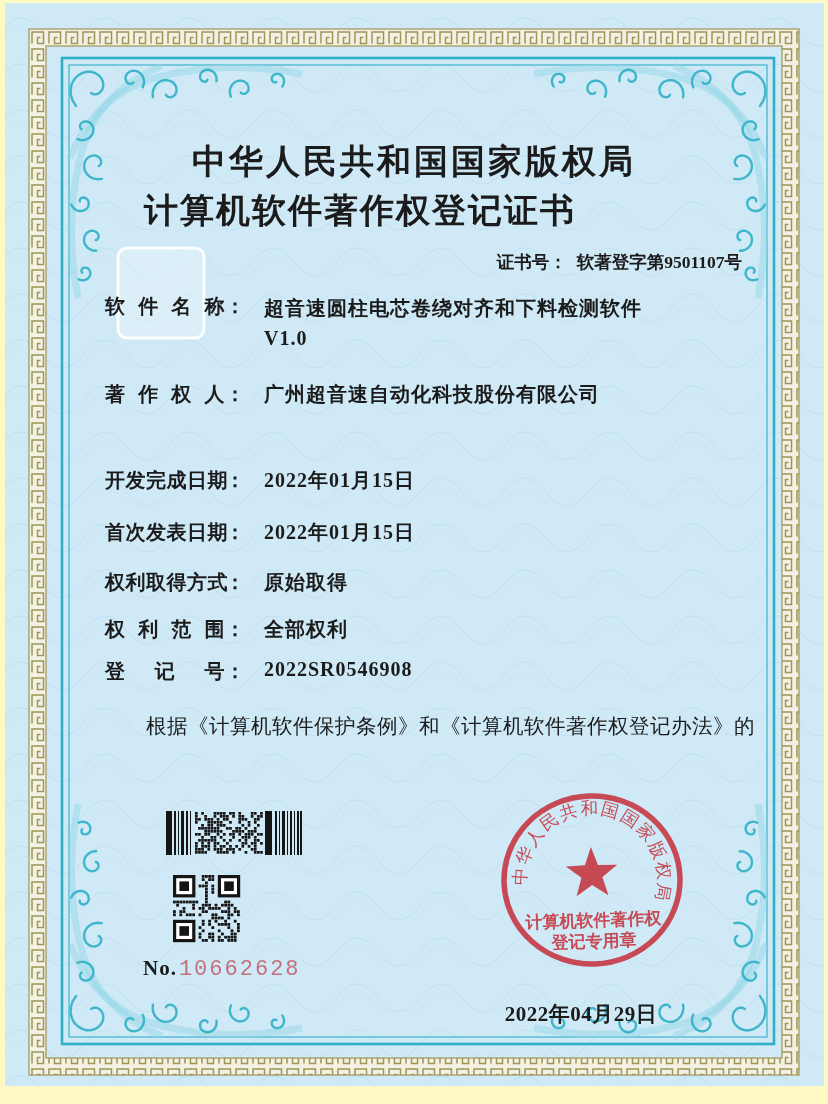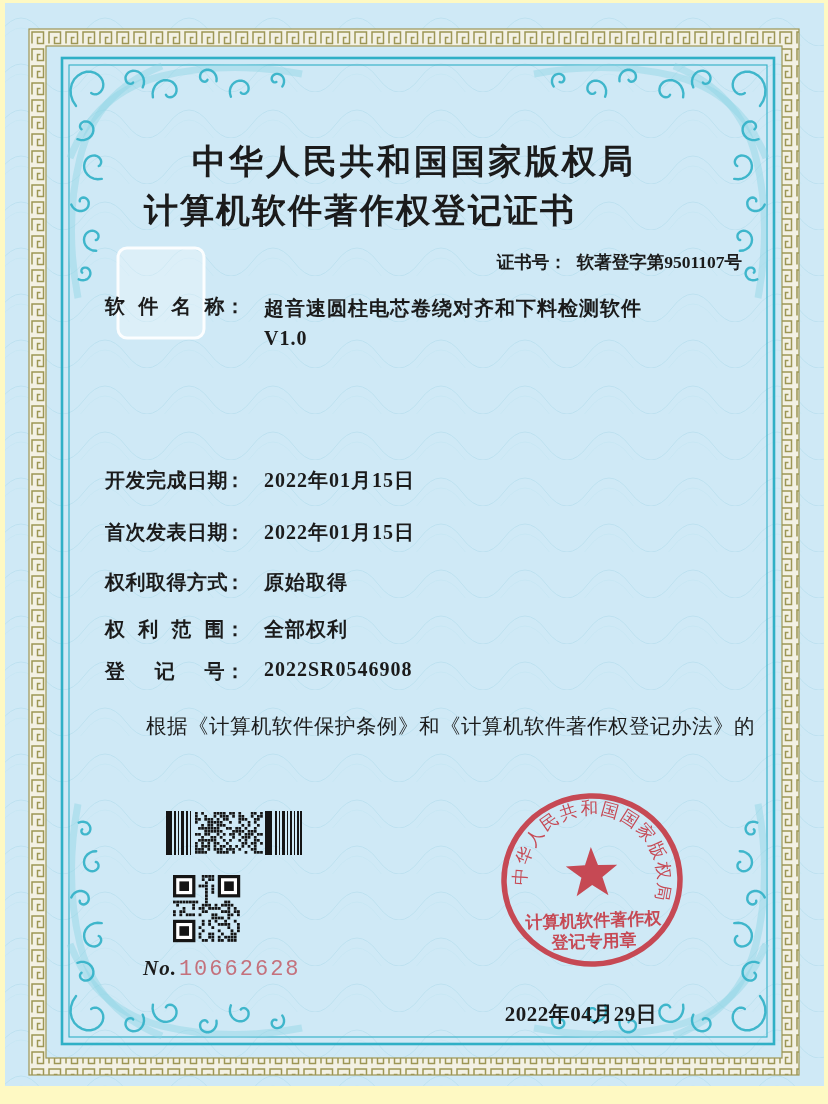--- a/index.html
+++ b/index.html
@@ -16,21 +16,21 @@
   .lbl{display:inline-block;width:120px;text-align:justify;text-align-last:justify;vertical-align:top;}
   .cl{display:inline-block;vertical-align:top;}
   .val{display:inline-block;margin-left:13px;vertical-align:top;letter-spacing:1px;}
   .val .vline{display:block;line-height:30px;}
   .stmt{position:absolute;left:105px;top:703px;width:650px;font-size:20.5px;font-weight:400;
         line-height:47px;letter-spacing:.5px;}
   .stmt .s1{text-indent:2em;}
   .bc{position:absolute;left:166px;top:811px;}
   .qr{position:absolute;left:172px;top:874px;}
   .serial{position:absolute;left:143px;top:956px;font-size:21px;white-space:nowrap;}
-  .serial .no{font-weight:700;letter-spacing:1px;font-style:italic;}
+  .serial .no{font-weight:700;letter-spacing:1px;}
   .serial .num{color:#c4717c;font-family:"Liberation Mono","DejaVu Sans Mono",monospace;
                font-size:22px;letter-spacing:2px;margin-left:2px;}
   .seal{position:absolute;left:497px;top:790px;}
   .issdate{position:absolute;left:496px;top:956px;width:170px;text-align:center;
            font-size:21px;font-weight:700;letter-spacing:.5px;margin-top:44px;}
 </style>
 </head>
 <body>
 
 <div class="scan">
@@ -131,20 +131,24 @@
   </div>
 
   <div class="row" style="top:293px">
     <span class="lbl">软件名称</span><span class="cl">：</span>
     <span class="val">
       <span class="vline">超音速圆柱电芯卷绕对齐和下料检测软件</span>
       <span class="vline">V1.0</span>
     </span>
   </div>
 
+  <div class="row" style="top:381px">
+    <span class="lbl">著作权人</span><span class="cl">：</span>
+    <span class="val">广州超音速自动化科技股份有限公司</span>
+  </div>
 
   <div class="row" style="top:467px">
     <span class="lbl">开发完成日期</span><span class="cl">：</span>
     <span class="val">2022年01月15日</span>
   </div>
 
   <div class="row" style="top:519px">
     <span class="lbl">首次发表日期</span><span class="cl">：</span>
     <span class="val">2022年01月15日</span>
   </div>

